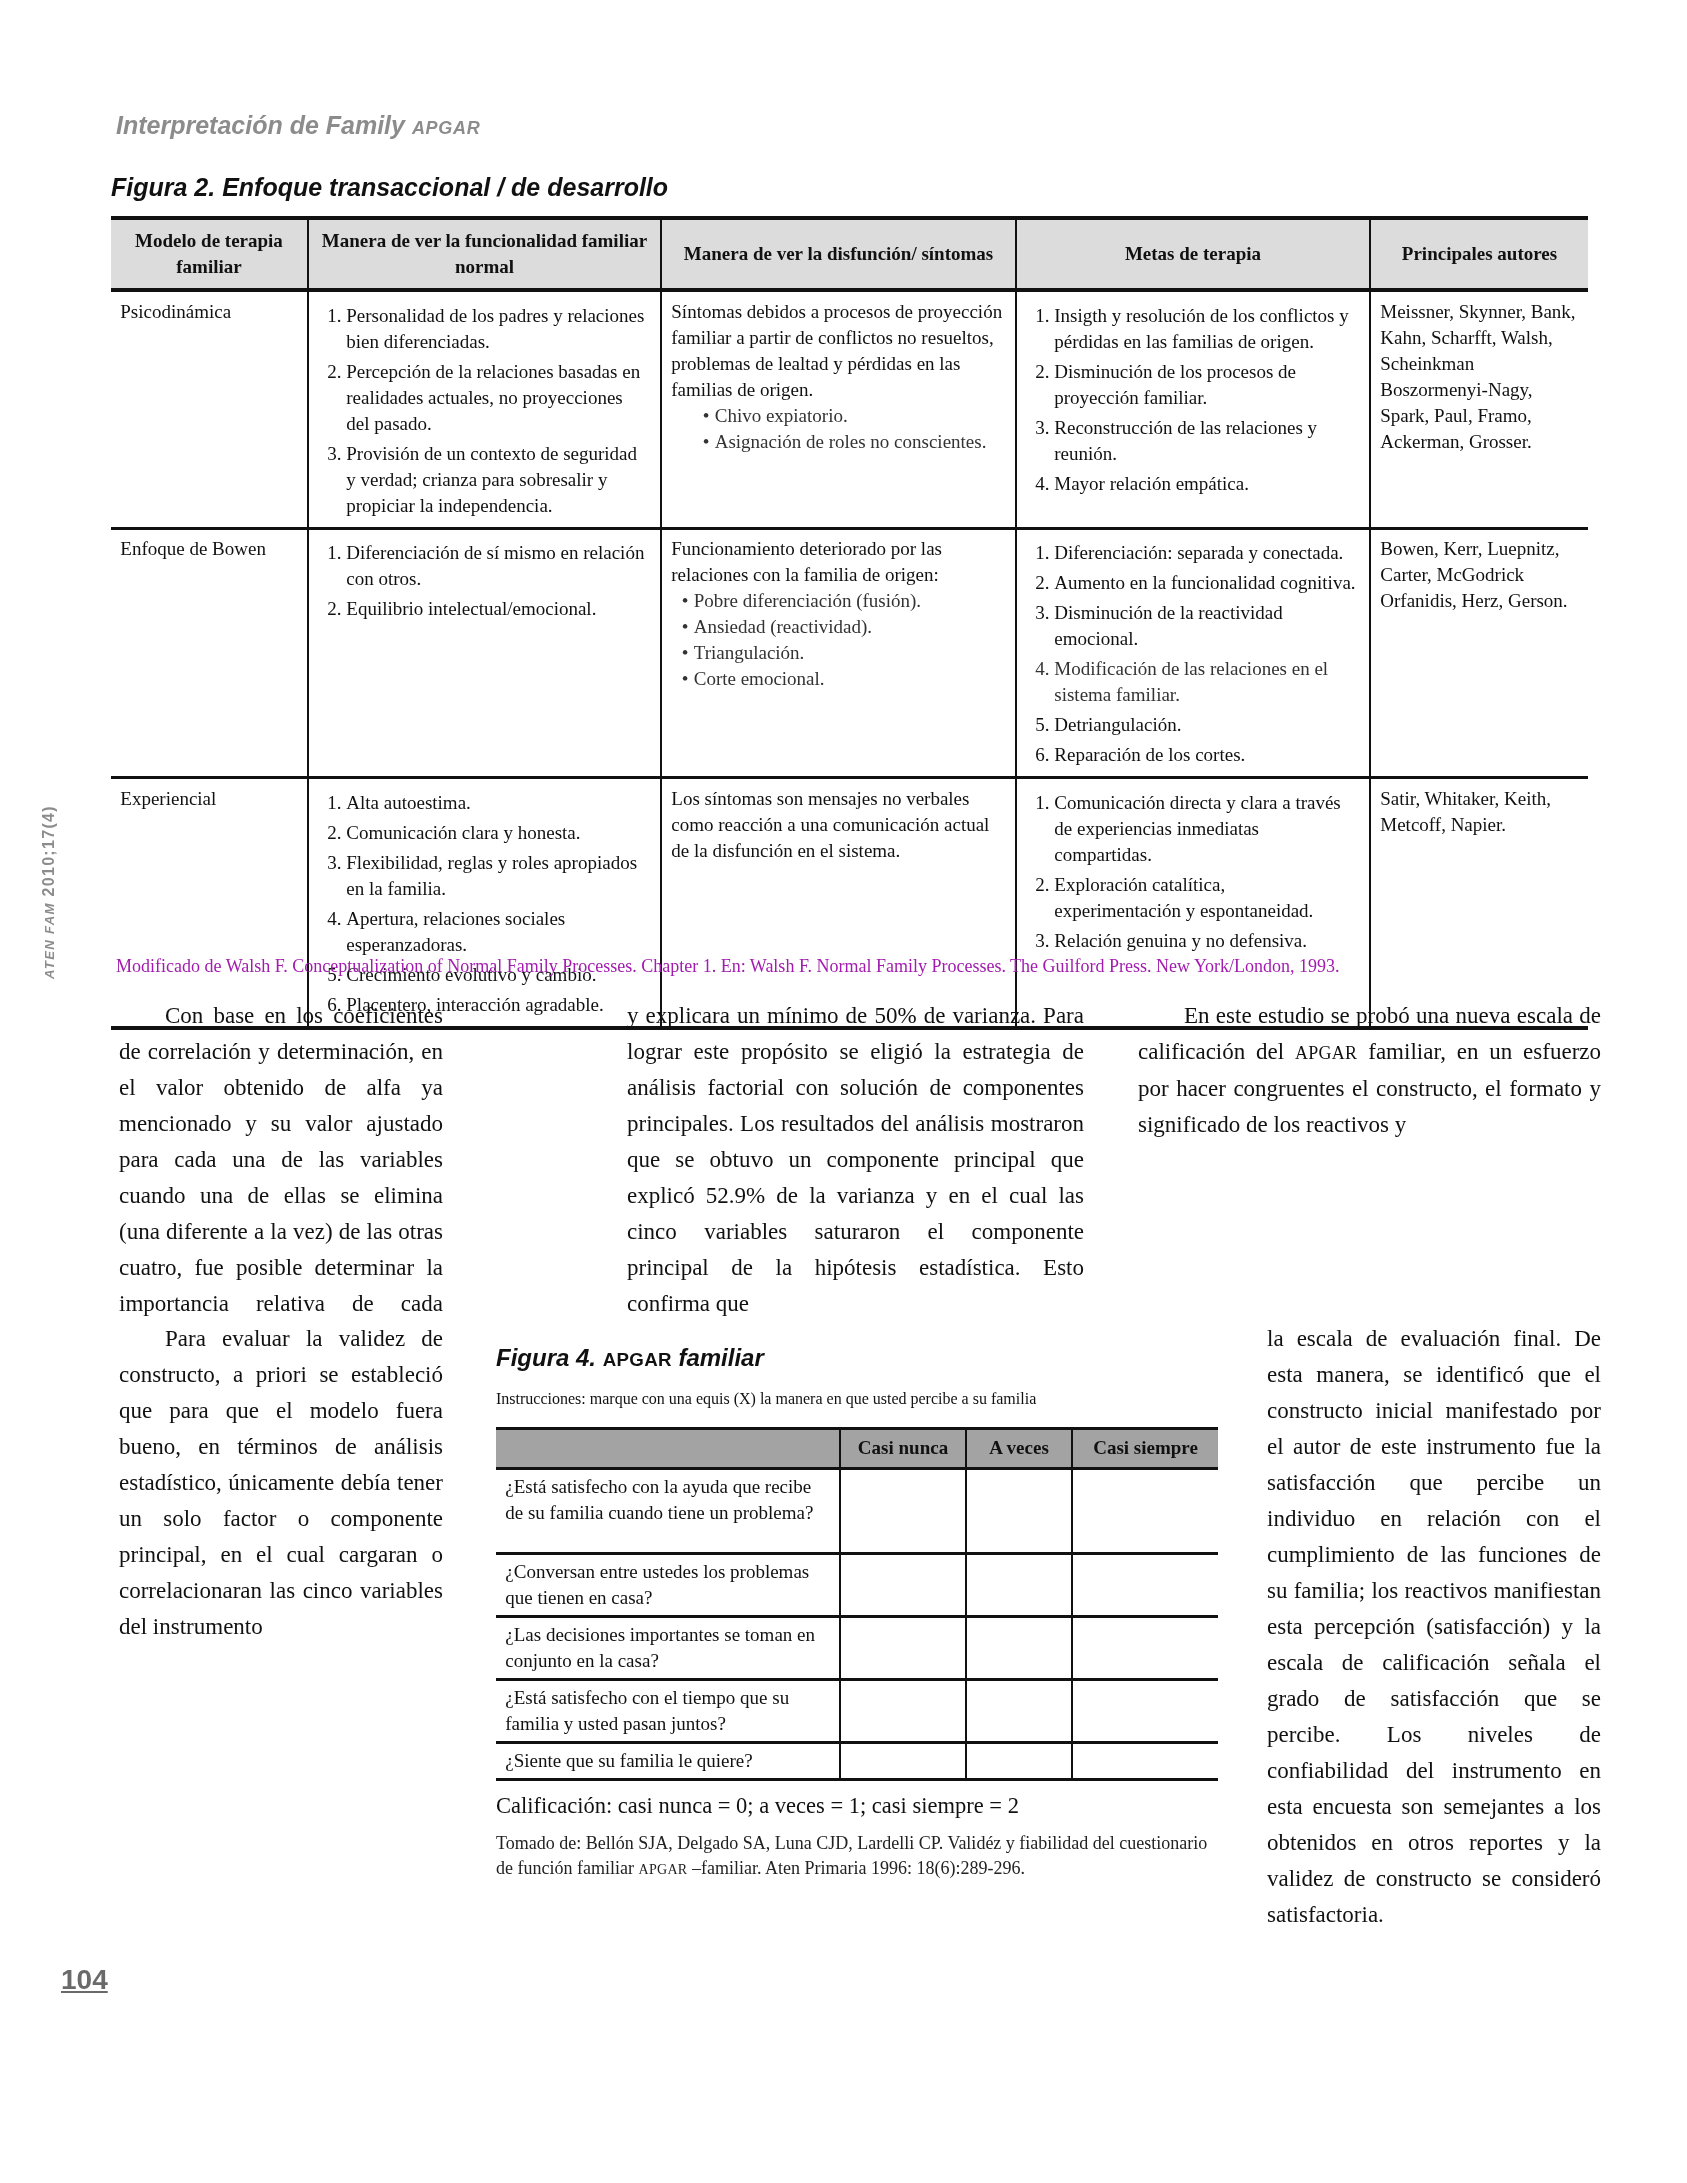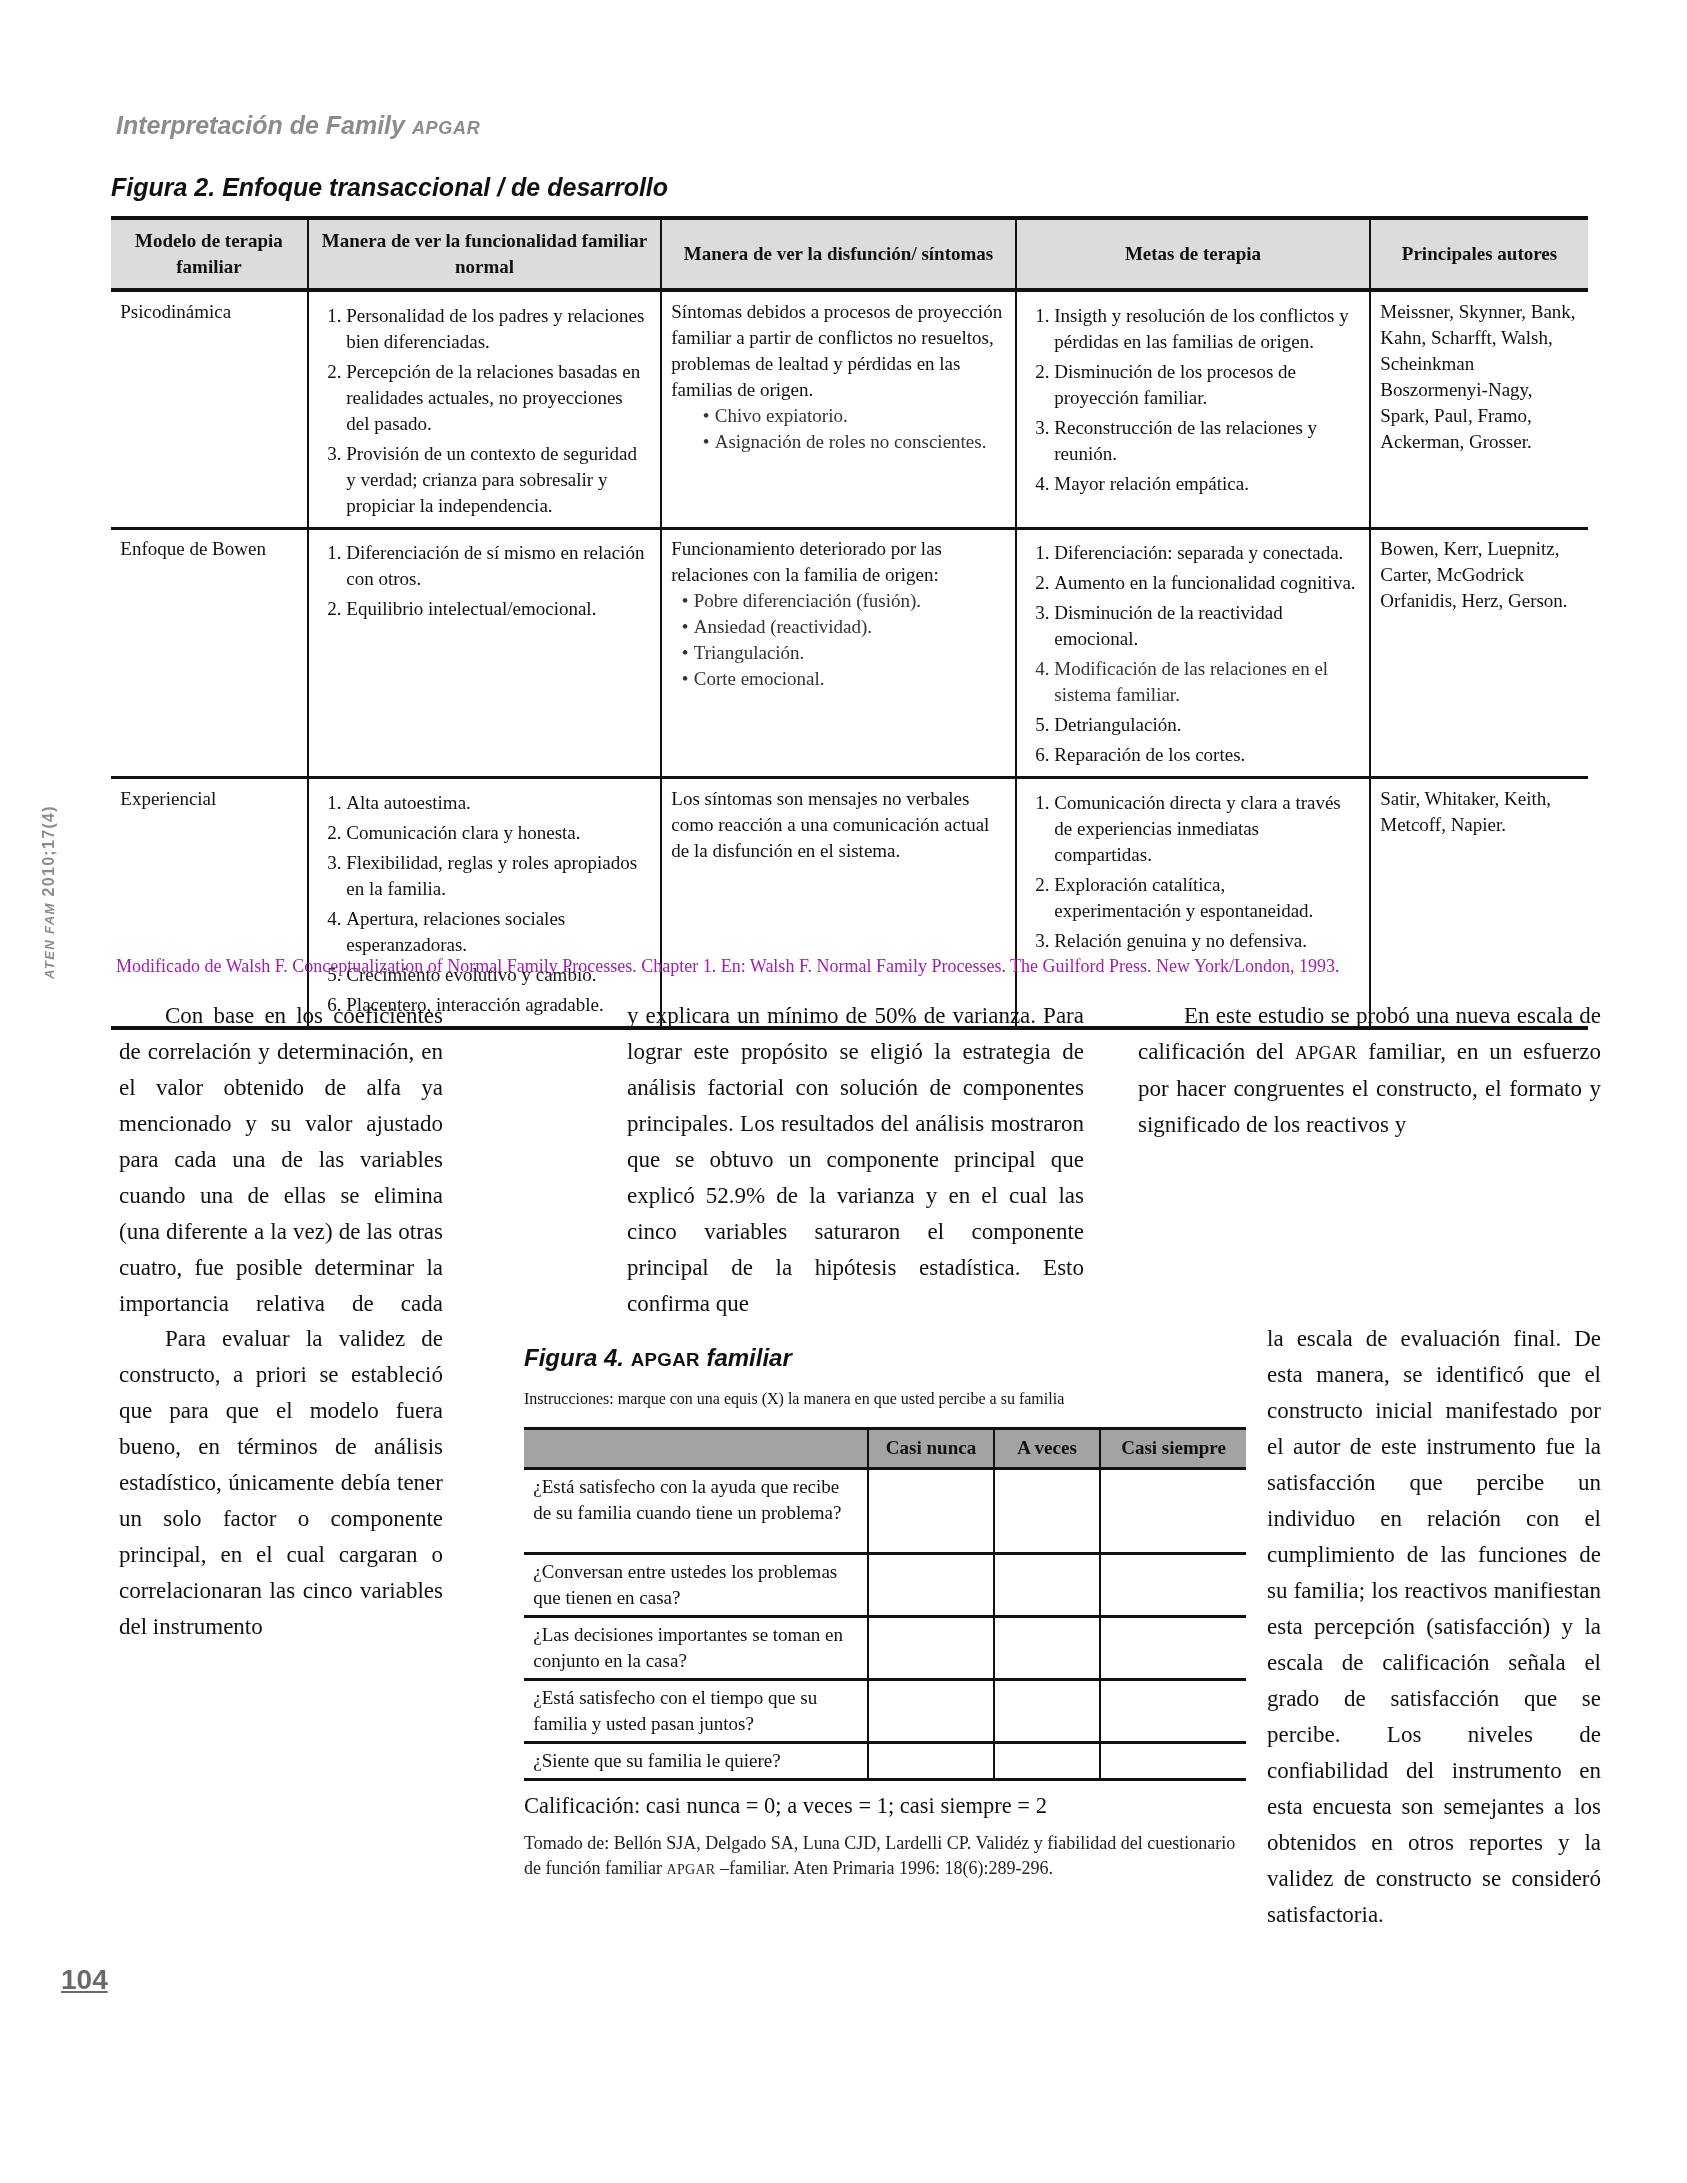--- a/index.html
+++ b/index.html
@@ -33,21 +33,21 @@
   .light { color:#333; font-weight:normal; }
   .fig2-source { left:116px; top:956px; font-size:18px; color:#a21caf; }
   .side-label { left:40px; top:979px; transform-origin:left top; transform:rotate(-90deg);
                 font-family:"Liberation Sans", sans-serif; font-weight:bold; font-size:16px;
                 color:#8c8c8c; letter-spacing:1.3px; white-space:nowrap; }
   .side-label .i { font-style:italic; font-size:13.2px; }
   .col { font-size:23px; line-height:36px; text-align:justify; }
   .col p { margin:0; }
   .indent1 { text-indent:46px; }
   .sc { font-size:0.78em; letter-spacing:0.3px; }
-  .fig4 { left:496px; top:1344px; width:721px;margin-left:28px; }
+  .fig4 { left:496px; top:1344px; width:721px; }
   .fig4 .fig-title { font-size:24px; }
   .fig4 .instr { font-size:16px; line-height:36px; margin-top:9.3px; }
   table.fig4t { width:721px; border-collapse:collapse; margin-top:9.3px; font-size:19px; line-height:26px;
                 table-layout:fixed; }
   table.fig4t th { background:#a3a3a3; font-weight:bold; text-align:center; border-top:3.3px solid #111;
                    border-bottom:3.3px solid #111; border-left:2.6px solid #111; padding:5.3px 2.6px; height:26.5px; }
   table.fig4t th:first-child { border-left:none; }
   table.fig4t td { border-bottom:3.3px solid #111; border-left:2.6px solid #111; vertical-align:top;
                    padding:4px 6.6px 4px 9.3px; }
   table.fig4t td:first-child { border-left:none; }

